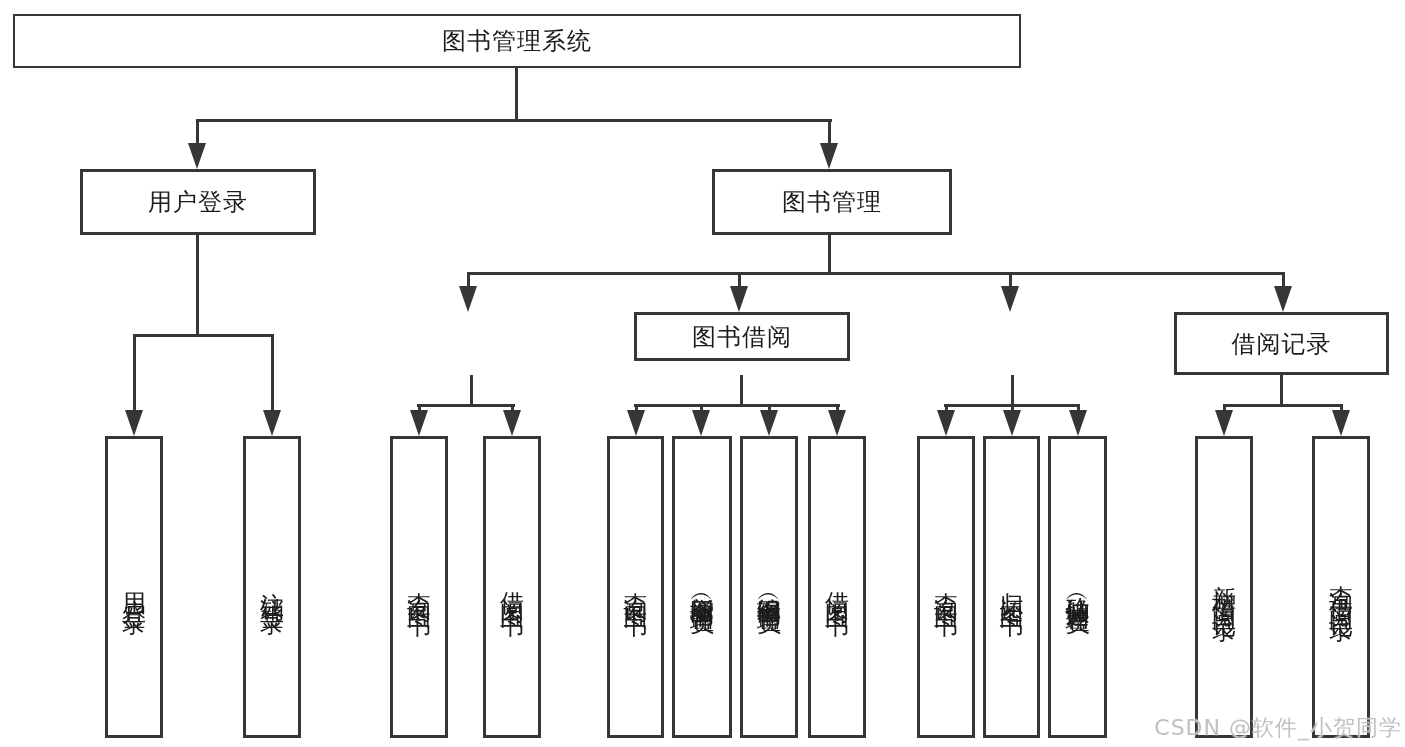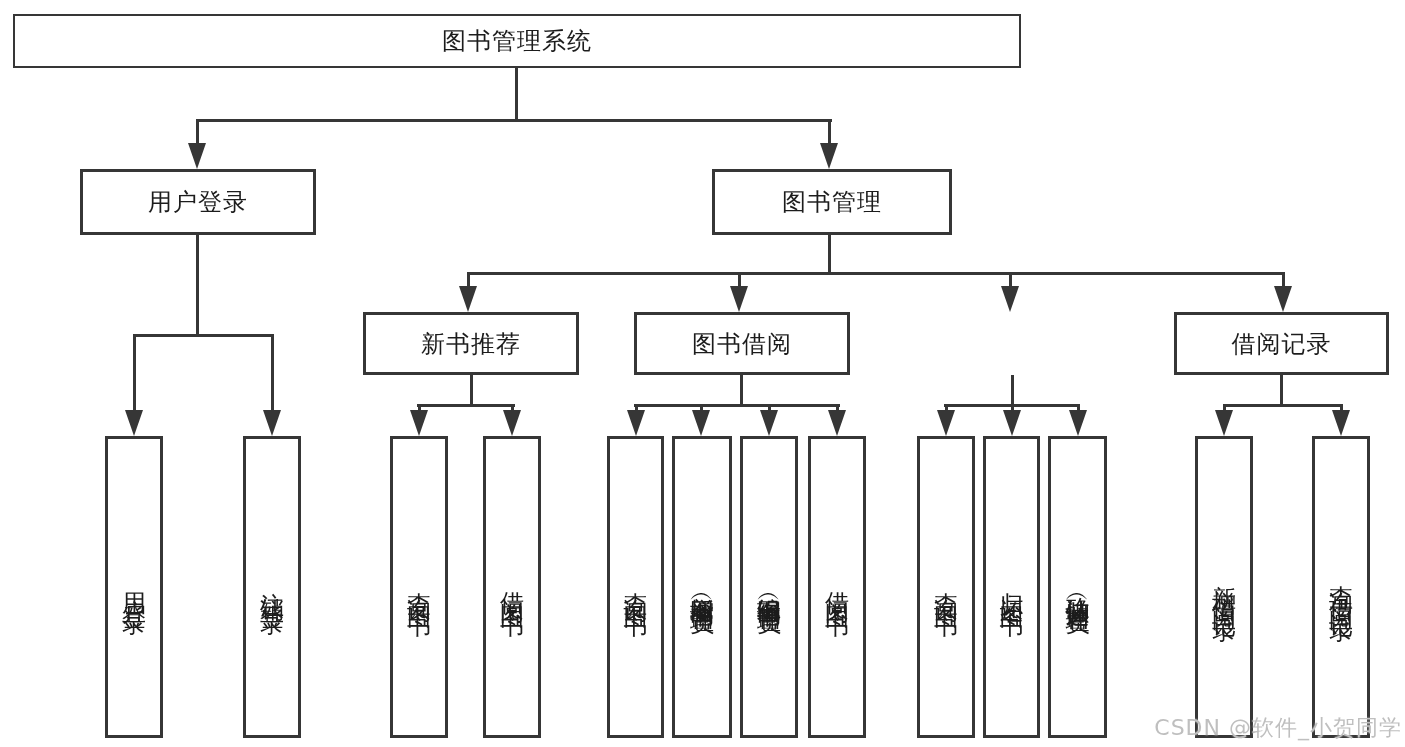--- a/index.html
+++ b/index.html
@@ -65,24 +65,21 @@
   <div class="ln" style="left:467px;top:272px;width:818px;height:3px"></div>
   <div class="ln" style="left:467px;top:272px;width:3px;height:18px"></div>
   <div class="ln" style="left:738px;top:272px;width:3px;height:18px"></div>
   <div class="ln" style="left:1009px;top:272px;width:3px;height:18px"></div>
   <div class="ln" style="left:1282px;top:272px;width:3px;height:18px"></div>
   <div class="ah" style="left:459px;top:286px"></div>
   <div class="ah" style="left:730px;top:286px"></div>
   <div class="ah" style="left:1001px;top:286px"></div>
   <div class="ah" style="left:1274px;top:286px"></div>
 
-  <div class="bx" style="left:363px;top:312px;width:216px;height:63px">
-    <span>新书推荐</span>
-  </div>
-  <div class="bx" style="left:634px;top:312px;width:216px;height:63px">
+  <div class="bx" style="left:634px;top:312px;width:216px;height:49px">
     <span>图书借阅</span>
   </div>
   <div class="bx" style="left:1174px;top:312px;width:215px;height:63px">
     <span>借阅记录</span>
   </div>
 
   <div class="ln" style="left:470px;top:375px;width:3px;height:31px"></div>
   <div class="ln" style="left:417px;top:404px;width:98px;height:3px"></div>
   <div class="ln" style="left:418px;top:404px;width:3px;height:10px"></div>
   <div class="ln" style="left:511px;top:404px;width:3px;height:10px"></div>

